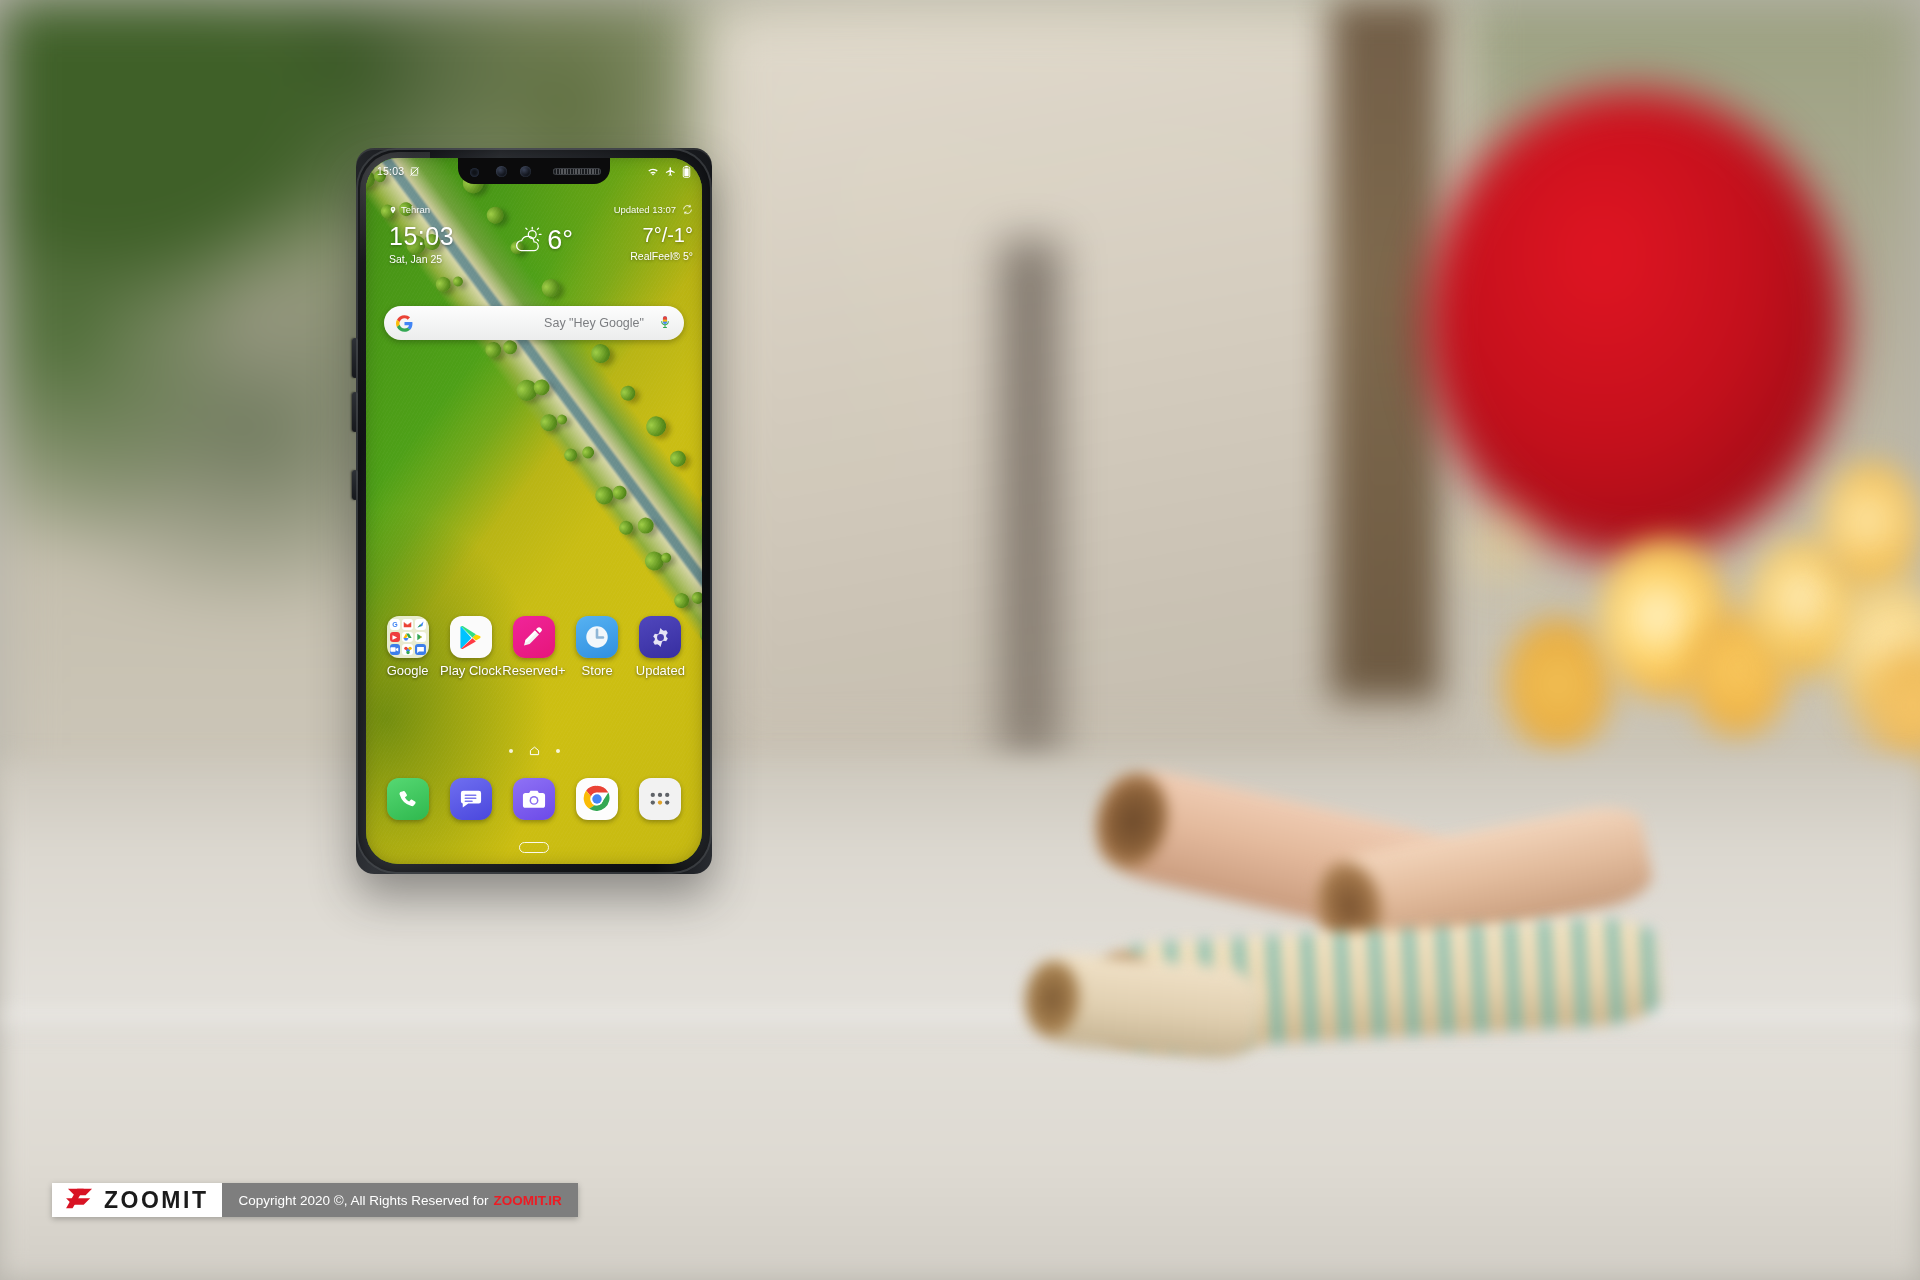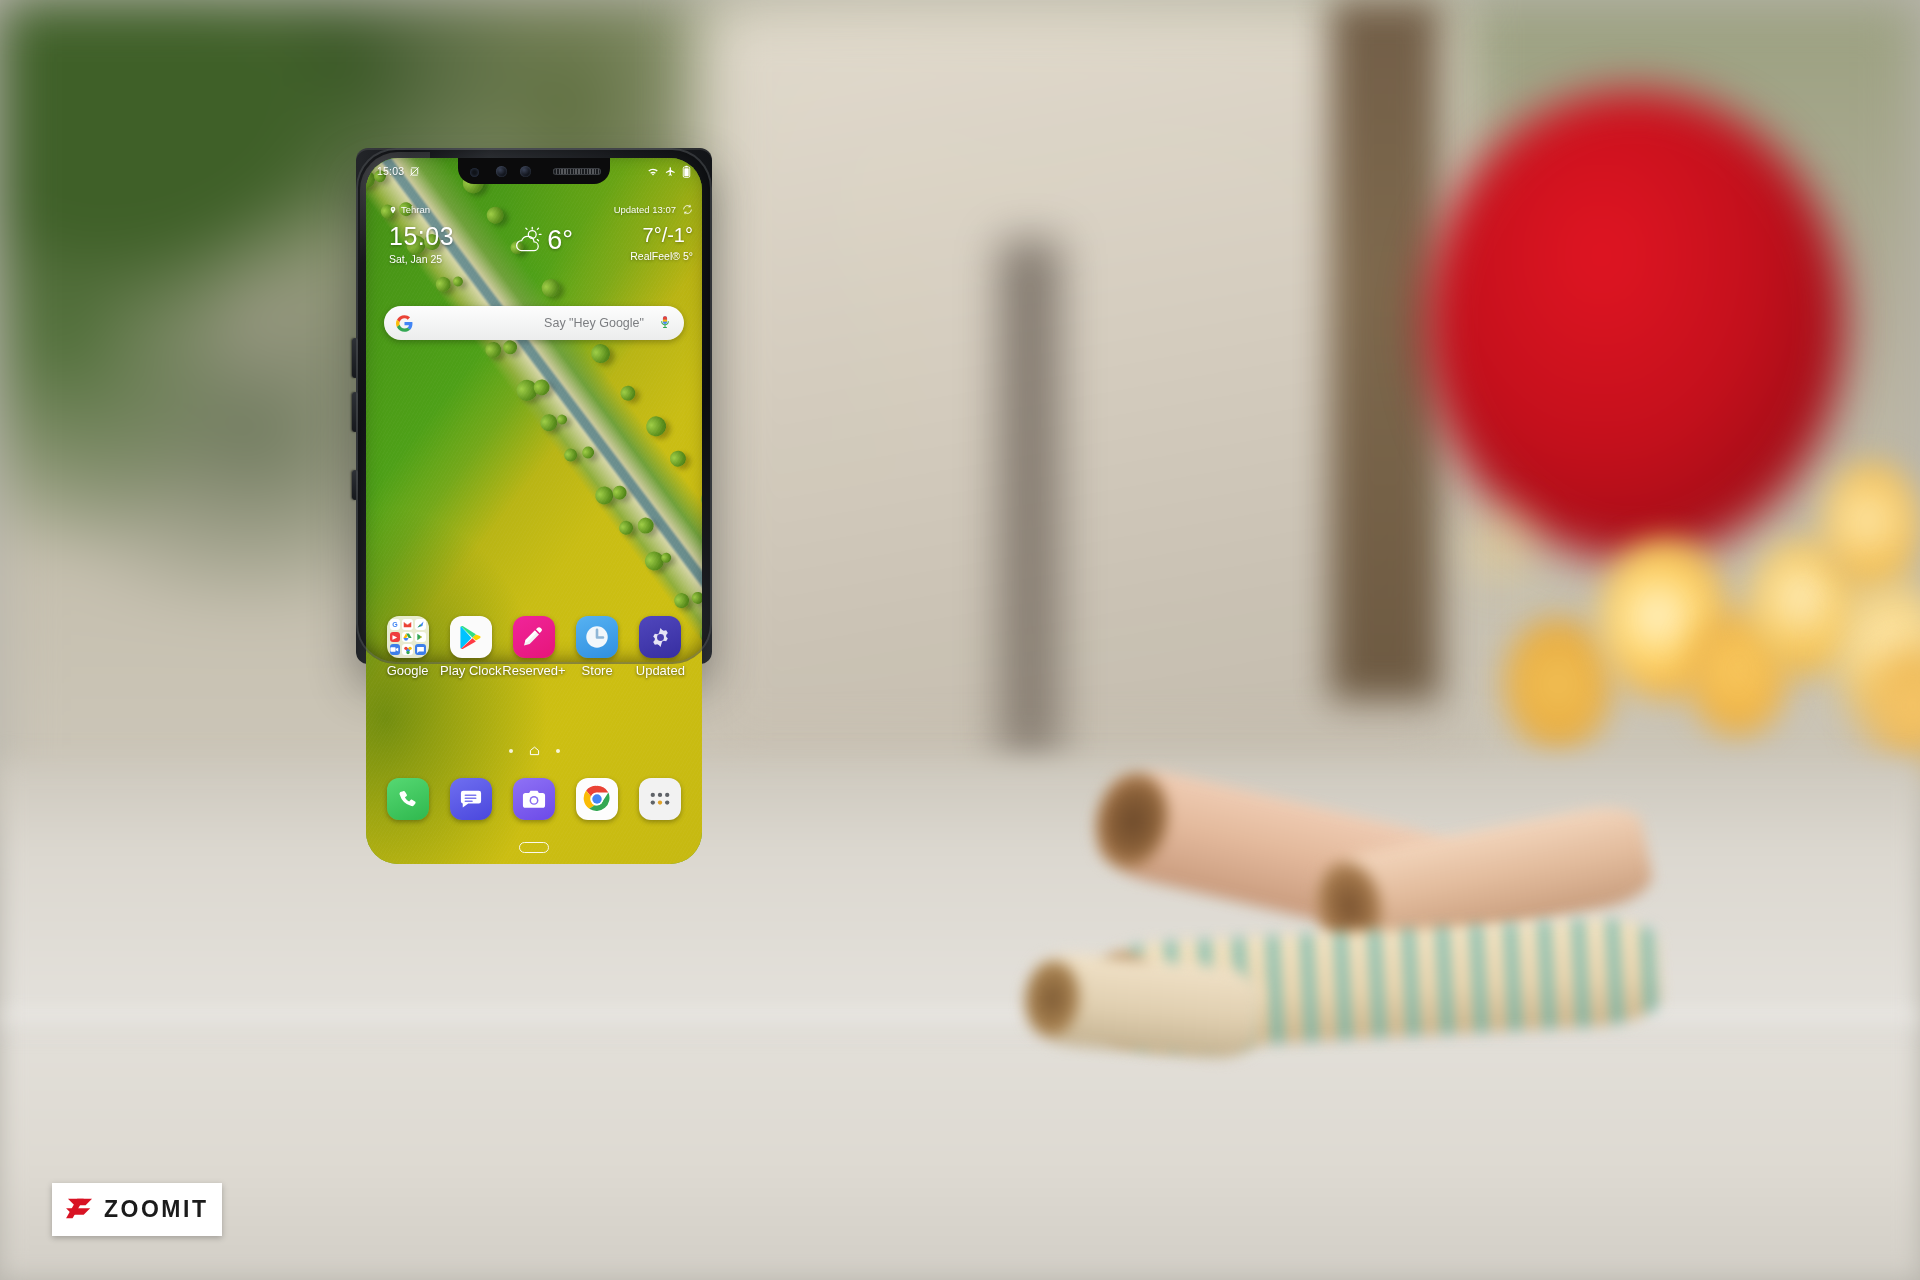--- a/index.html
+++ b/index.html
@@ -41,22 +41,22 @@
 
   .bokeh{position:absolute;border-radius:50%;filter:blur(15px);}
   .bokeh.soft{filter:blur(20px);}
 
   
   .roll{position:absolute;filter:blur(7px);}
   .roll .body{position:absolute;inset:0;border-radius:50px/24px;}
   .roll .mouth{position:absolute;border-radius:50%;}
 
   
-  .phone{position:absolute;left:356px;top:148px;width:356px;height:516px;
-    border-radius:12px;
+  .phone{position:absolute;left:356px;top:148px;width:356px;height:726px;
+    border-radius:18px;
     background:linear-gradient(100deg,#24262a 0%,#14161a 12%,#303338 30%,#1b1d21 62%,#0e1013 88%,#2a2d32 100%);
     box-shadow:0 22px 46px rgba(40,40,40,.45), 0 2px 0 rgba(255,255,255,.10) inset;
   }
   .phone::after{content:"";position:absolute;inset:0;border-radius:40px;
     box-shadow:inset 0 0 0 2px rgba(120,125,132,.35), inset 0 0 22px rgba(0,0,0,.6);pointer-events:none;}
   .phone .glare{position:absolute;left:4px;top:4px;width:70px;height:120px;border-radius:38px 0 60px 0;
     background:linear-gradient(150deg,rgba(255,255,255,.22),rgba(255,255,255,0) 70%);pointer-events:none;}
   .btn-side{position:absolute;left:-4px;width:6px;border-radius:3px;
     background:linear-gradient(180deg,#2e3136,#16181c);box-shadow:-1px 0 2px rgba(0,0,0,.5);}
 
@@ -157,21 +157,21 @@
   
   .dock{position:absolute;left:0;top:620px;width:100%;z-index:5;
     display:flex;justify-content:space-around;padding:0 10px;box-sizing:border-box;}
   .dock .ic{width:42px;height:42px;border-radius:12px;position:relative;
     box-shadow:0 2px 5px rgba(0,0,0,.3);display:flex;align-items:center;justify-content:center;}
 
   .navpill{position:absolute;left:50%;transform:translateX(-50%);top:684px;width:28px;height:9px;
     border-radius:6px;border:1.6px solid rgba(255,255,255,.92);z-index:6;}
 
   
-  .wm{position:absolute;left:52px;top:1183px;height:53px;display:flex;align-items:stretch;
+  .wm{position:absolute;left:52px;top:1183px;height:34px;display:flex;align-items:stretch;
     box-shadow:0 2px 6px rgba(0,0,0,.25);}
   .wm-logo{background:#fff;display:flex;align-items:center;gap:8px;padding:0 14px 0 12px;}
   .wm-z{width:32px;height:26px;position:relative;}
   .wm-word{font-size:23px;font-weight:700;color:#1b1b1b;letter-spacing:2.5px;font-family:"Liberation Sans",sans-serif;}
   .wm-copy{background:#7e7e7e;color:#fff;display:flex;align-items:center;padding:0 16px;font-size:13.5px;gap:5px;}
   .wm-copy b{color:#ec1c24;font-weight:700;}
 </style>
 </head>
 <body>
 
@@ -525,15 +525,19 @@
   <div class="wm">
     <div class="wm-logo">
       <svg class="wm-z" viewBox="0 0 34 28">
         <path fill="#d81324" d="M4 2h26l-7 7H11z"></path>
         <path fill="#d81324" d="M2 12h26l-7 7H9z"></path>
         <path fill="#d81324" d="M0 22h24l-6 5H2z" opacity=".0"></path>
         <path fill="#d81324" d="M14 2L2 23h7L21 2z"></path>
       </svg>
       <span class="wm-word">ZOOMIT</span>
     </div>
+    <div class="wm-copy">
+      <span>Copyright 2020 ©, All Rights Reserved for</span>
+      <b>ZOOMIT.IR</b>
+    </div>
   </div>
 
 </div>
 
 </body></html>

